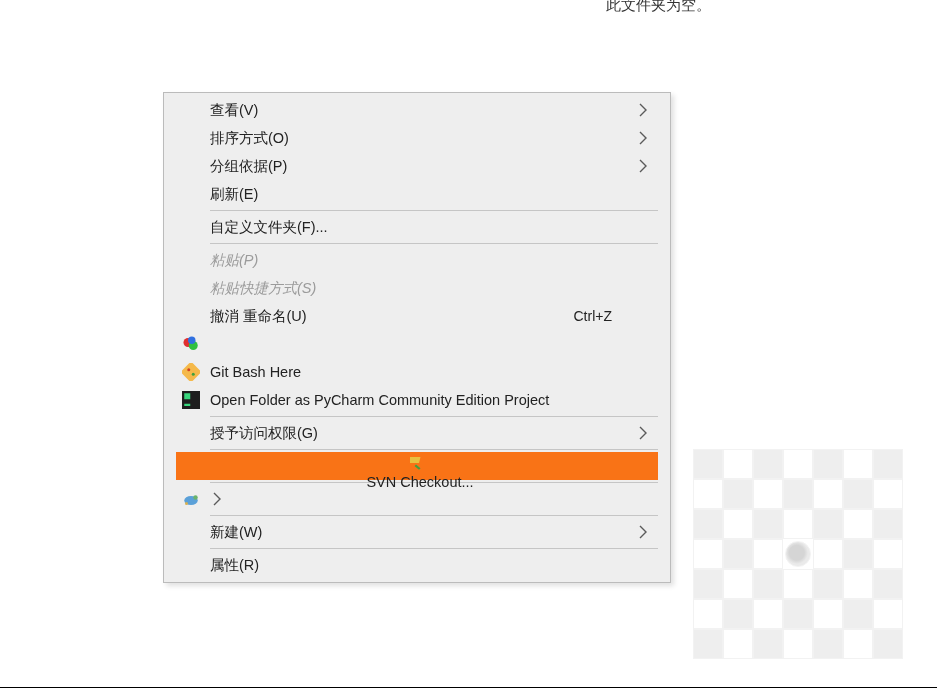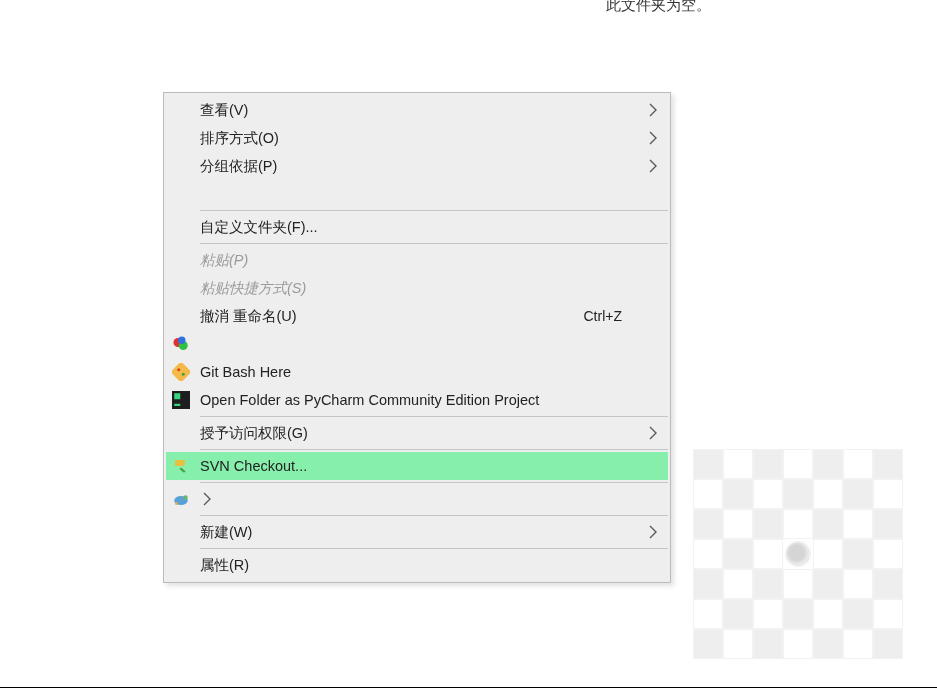--- a/index.html
+++ b/index.html
@@ -24,31 +24,32 @@
   
   .context-menu {
     position: absolute;
     left: 163px;
     top: 92px;
     width: 508px;
     background: #eeeeee;
     border: 1px solid #bbbbbb;
     box-shadow: 3px 3px 5px rgba(0,0,0,0.12);
     box-sizing: border-box;
-    padding: 3px 2px;
+    padding: 3px 12px;
   }
   .menu-item {
     display: flex;
     align-items: center;
     height: 28px;
     padding: 0 6px 0 4px;
     cursor: default;
   }
   .menu-item.highlight {
-    background: #86efac;
+    background: #f97316;
+    flex-direction: column;
   }
   .menu-item.disabled .mi-label {
     color: #9b9b9b;
     font-style: italic;
   }
   .mi-icon {
     width: 22px;
     height: 20px;
     display: flex;
     align-items: center;
@@ -150,20 +151,21 @@
       <span class="mi-icon"></span>
       <span class="mi-label">分组依据(P)</span>
       <span class="mi-sub">
         <svg class="chevron" viewBox="0 0 10 16">
           <path d="M2 2 L8 8 L2 14"></path>
         </svg>
       </span>
     </div>
     <div class="menu-item">
       <span class="mi-icon"></span>
+      <span class="mi-label">刷新(E)</span>
       <span class="mi-sub"></span>
     </div>
     <div class="separator"></div>
     <div class="menu-item">
       <span class="mi-icon"></span>
       <span class="mi-label">自定义文件夹(F)...</span>
       <span class="mi-sub"></span>
     </div>
     <div class="separator"></div>
     <div class="menu-item disabled">

